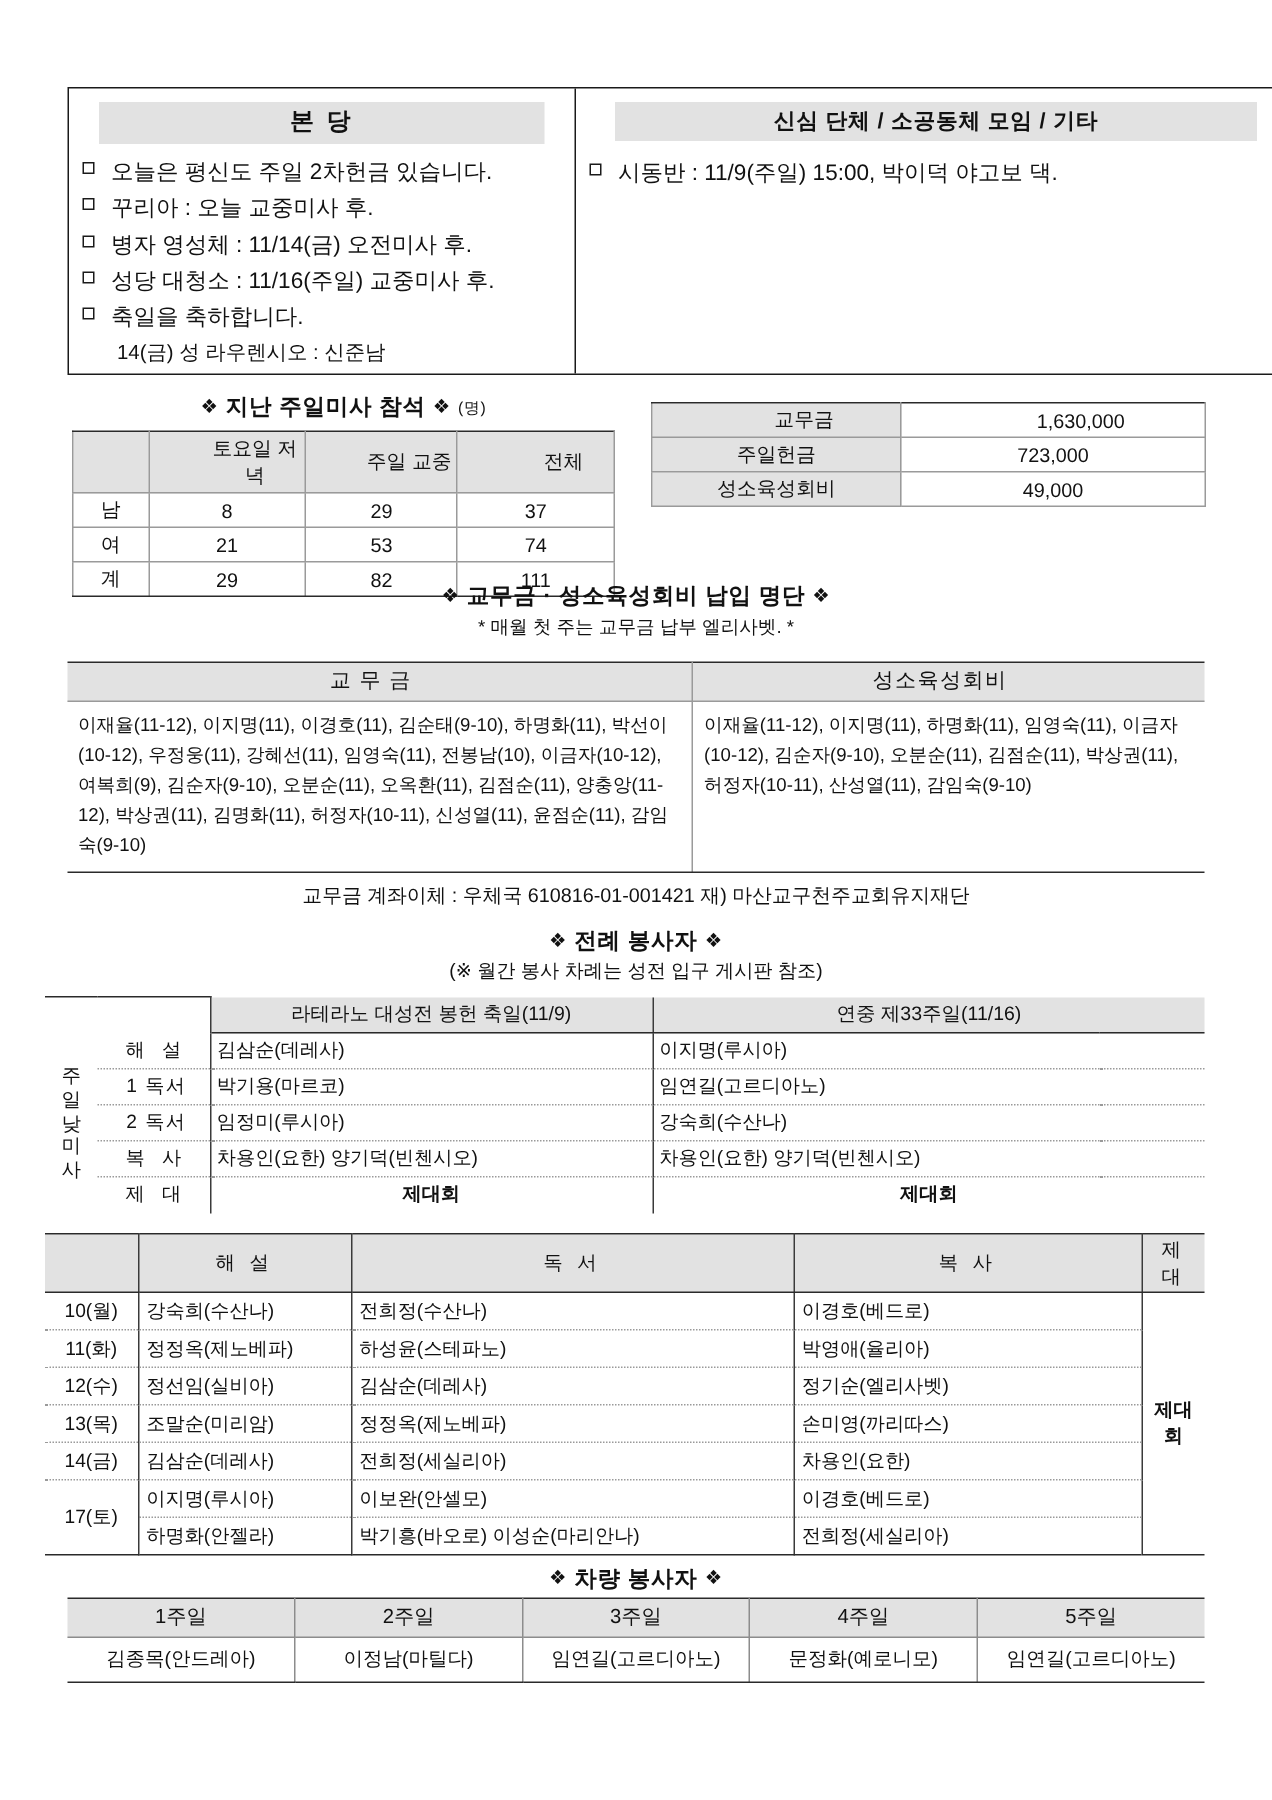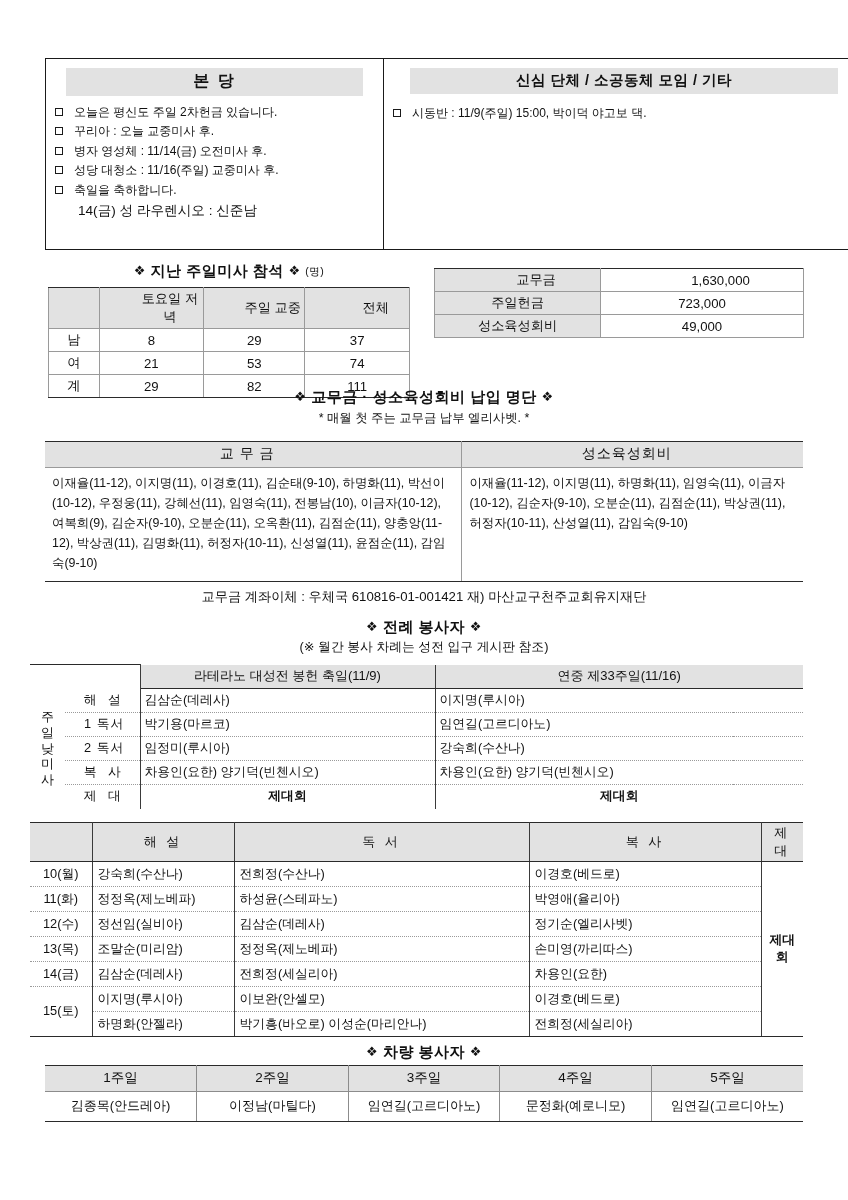--- a/index.html
+++ b/index.html
@@ -54,21 +54,21 @@
     padding: 3px 0 4px 0;
     margin: 0 12px 7px 12px;
   }
   .notice-title.wide { margin: 0 18px 10px 18px; font-size: 14.5px; letter-spacing: 0.5px;}
   .notice-list {
     list-style: none;
     margin: 0;
     padding: 0;
   }
   .notice-list li {
-    font-size: 12px;
+    font-size: 15px;
     line-height: 1.62;
     padding-left: 20px;
     position: relative;
     white-space: nowrap;
   }
   .notice-list li .bx {
     position: absolute;
     left: 1px;
     top: 5px;
     width: 8px;
@@ -485,21 +485,21 @@
       <td class="vline dot">정정옥(제노베파)</td>
       <td class="vline dot">손미영(까리따스)</td>
     </tr>
     <tr>
       <td class="day vline dot">14(금)</td>
       <td class="vline dot">김삼순(데레사)</td>
       <td class="vline dot">전희정(세실리아)</td>
       <td class="vline dot">차용인(요한)</td>
     </tr>
     <tr>
-      <td rowspan="2" class="day vline botline">15(토)</td>
+      <td rowspan="2" class="day vline botline">17(토)</td>
       <td class="vline dot">이지명(루시아)</td>
       <td class="vline dot">이보완(안셀모)</td>
       <td class="vline dot">이경호(베드로)</td>
     </tr>
     <tr>
       <td class="vline botline">하명화(안젤라)</td>
       <td class="vline botline">박기흥(바오로) 이성순(마리안나)</td>
       <td class="vline botline">전희정(세실리아)</td>
     </tr>
   </tbody>

